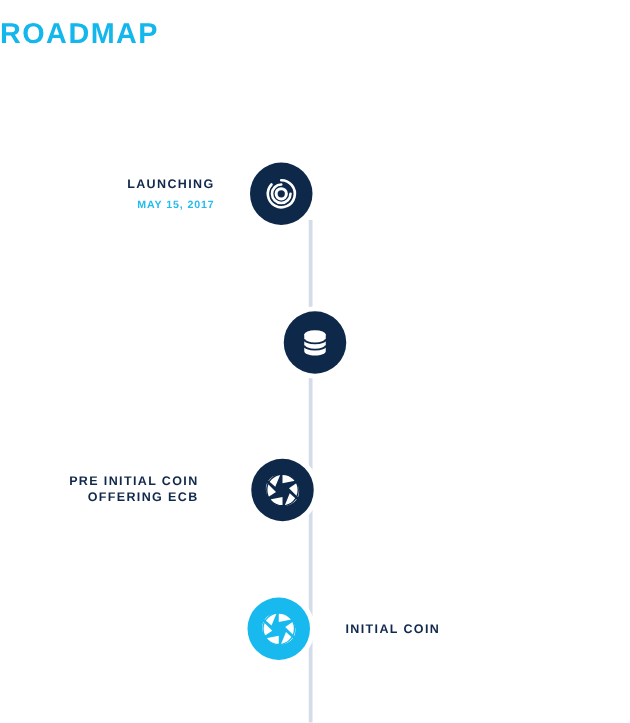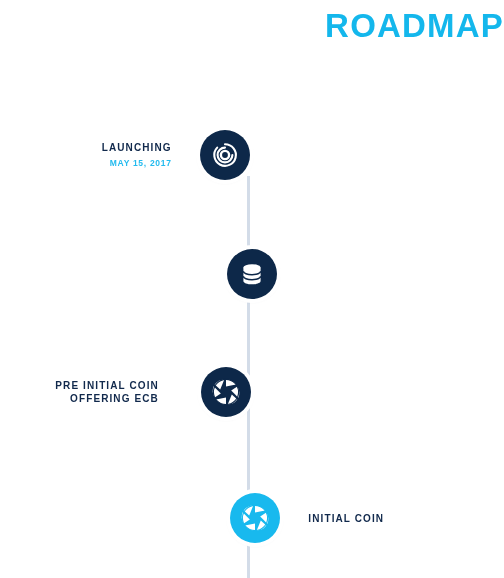--- a/index.html
+++ b/index.html
@@ -15,22 +15,22 @@
     font-family: "Liberation Sans", sans-serif;
     -webkit-font-smoothing: antialiased;
   }
 
   
   #roadmap-title {
     position: absolute;
     top: 6px;
     left: 0;
     width: 504px;
-    text-align: right;
-    font-size: 33px;
+    text-align: left;
+    font-size: 23px;
     font-weight: bold;
     letter-spacing: 1.2px;
     color: #14b7ec;
     line-height: 40px;
   }
 
   
   #timeline-line {
     position: absolute;
     left: 247px;
@@ -177,21 +177,21 @@
             <path d="M3.7 7.5 a12.6 12.6 0 0 1 9.6 -5.0 L9.2 12.4 Z"></path>
           </g>
           <circle cx="15" cy="15" r="12.6" fill="none" stroke="#0d2849" stroke-width="1.1"></circle>
         </svg>
       </span>
     </div>
   </div>
   <div class="spacer"></div>
 </div>
 
-<div class="milestone right" style="top:489px;padding-left:32px;">
+<div class="milestone right" style="top:474px;">
   <div class="spacer"></div>
   <div class="node-wrap">
     <div class="node cyan">
       <span>
         <svg width="30" height="30" viewBox="0 0 30 30">
           <g fill="#ffffff">
             <path d="M15 2.4 a12.6 12.6 0 0 1 10.1 5.1 L15 9.5 Z"></path>
             <path d="M26.3 9.4 a12.6 12.6 0 0 1 1.1 11.3 L20.2 13.5 Z"></path>
             <path d="M26.3 22.5 a12.6 12.6 0 0 1 -9.6 5.0 L20.8 17.6 Z"></path>
             <path d="M15 27.6 a12.6 12.6 0 0 1 -10.1 -5.1 L15 20.5 Z"></path>

